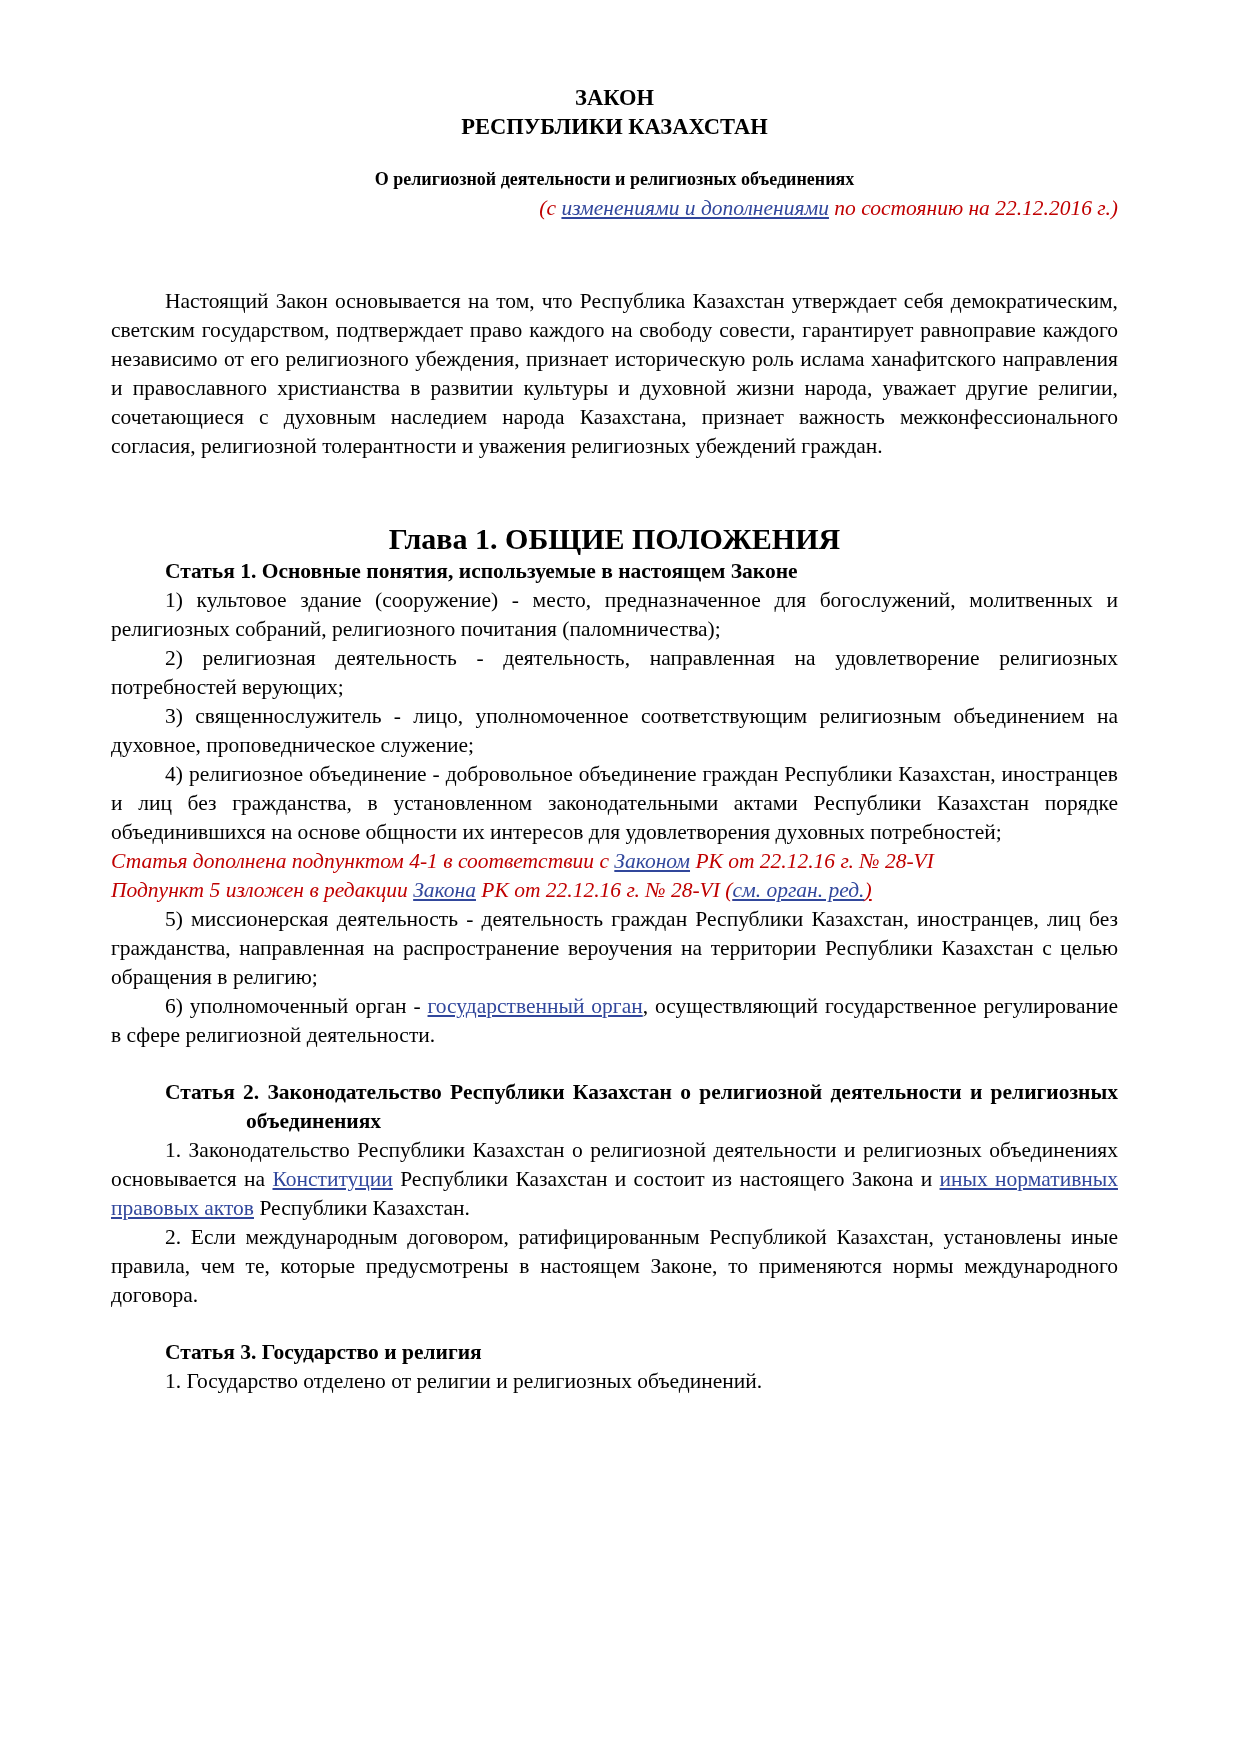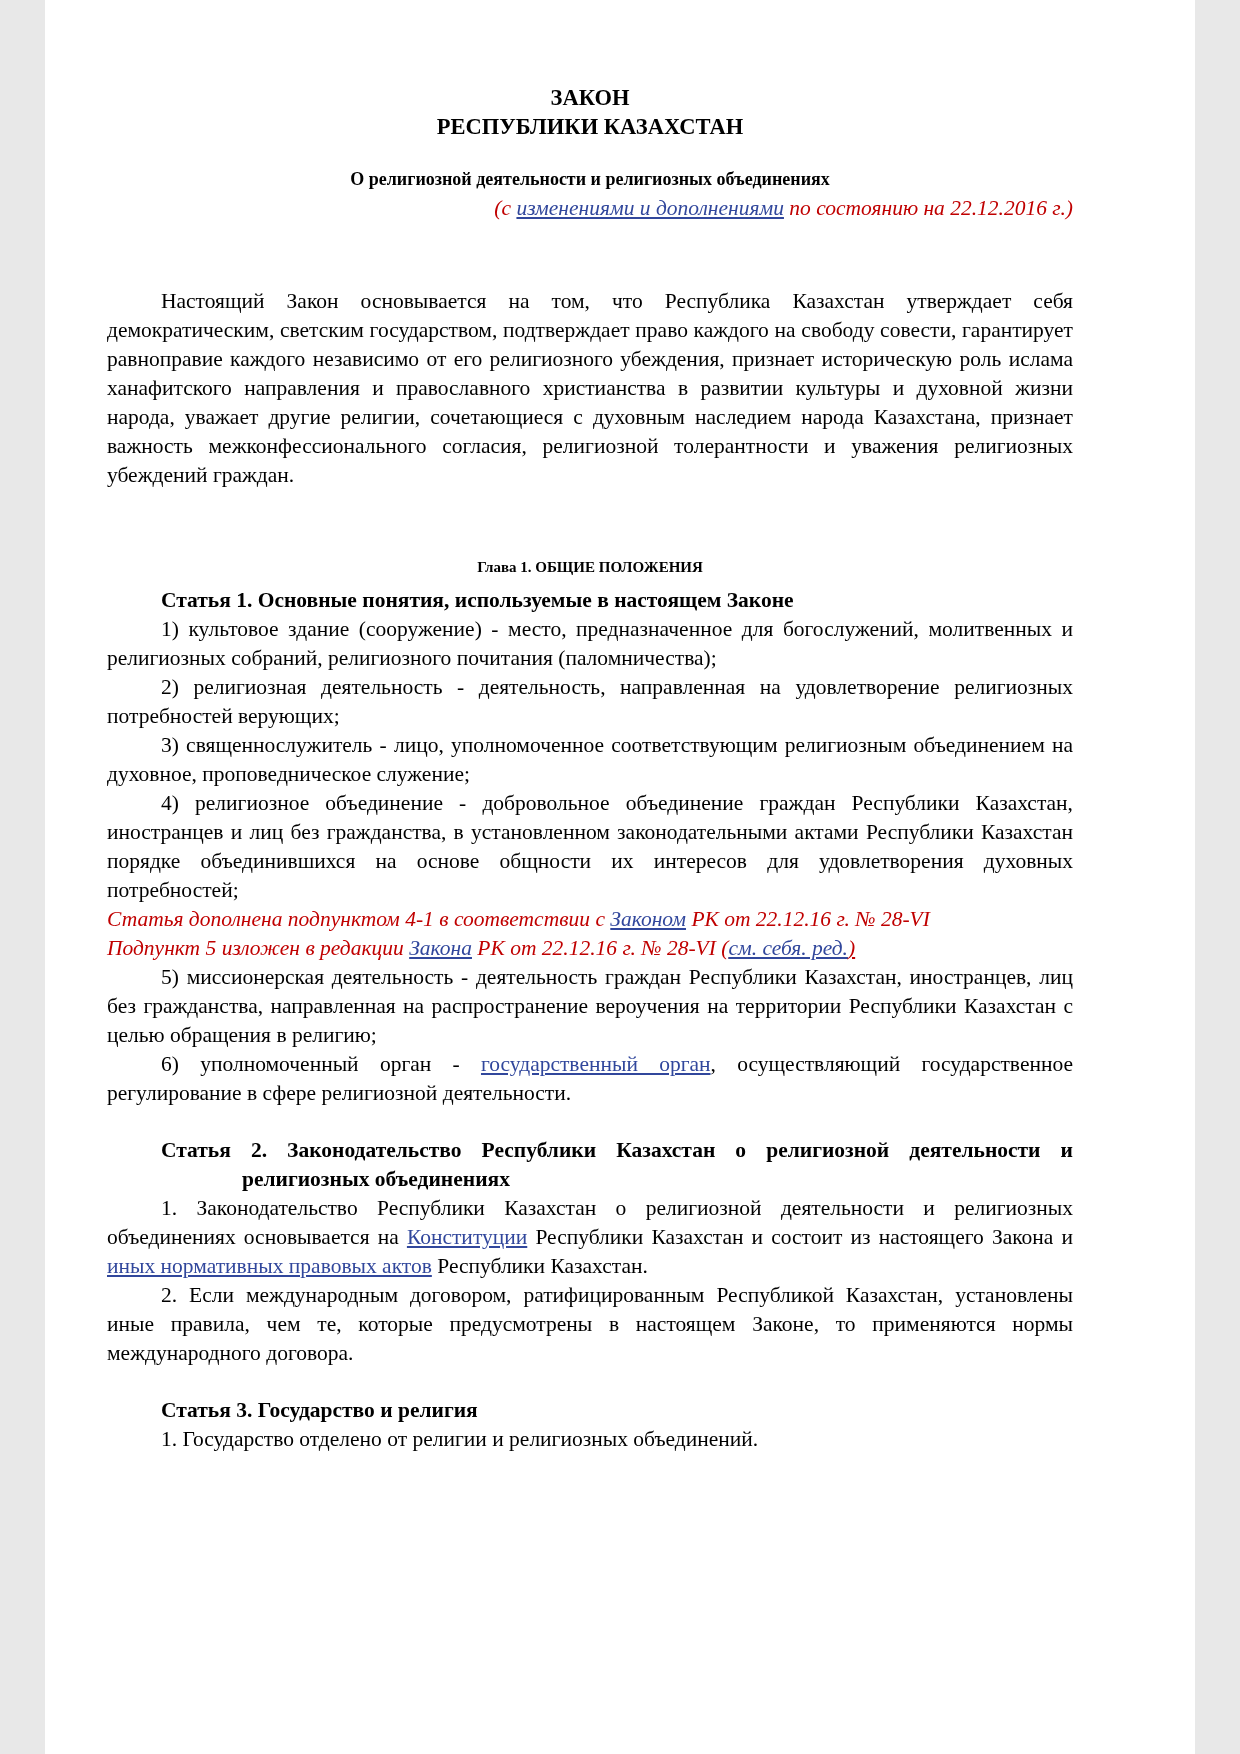--- a/index.html
+++ b/index.html
@@ -2,26 +2,26 @@
 <html lang="ru"><head>
 <meta charset="utf-8">
 <style>
   html, body {
     margin: 0;
     padding: 0;
     background: #e8e8e8;
   }
   .page {
     position: relative;
-    width: 1150px;
+    width: 1240px;
     height: 1754px;
     margin: 0 auto;
     background: #ffffff;
     box-sizing: border-box;
-    padding: 83px 122px 0 62px;
+    padding: 83px 122px 0 111px;
     font-family: "Liberation Serif", "DejaVu Serif", serif;
     font-size: 21.5px;
     line-height: 29px;
     color: #000000;
     overflow: hidden;
   }
   .doc-type { font-size: 22.5px; font-weight: bold; text-align: center; }
   .doc-title {
     font-size: 18px;
     font-weight: bold;
@@ -34,21 +34,21 @@
     color: #c00000;
   }
   .subtitle a { font-style: italic; }
   .preamble { margin-top: 64px; }
   .para {
     text-align: justify;
     text-indent: 54px;
   }
   .chapter-heading {
     font-weight: bold;
-    font-size: 15px;
+    font-size: 30px;
     text-align: center;
     margin-top: 63px;
   }
   .article-heading {
     font-weight: bold;
     text-align: justify;
     text-indent: 54px;
     margin-top: 28px;
   }
   .article-heading-hanging {
@@ -100,21 +100,21 @@
 
   <div class="para">2) религиозная деятельность - деятельность, направленная на удовлетворение религиозных потребностей верующих;</div>
 
   <div class="para">3) священнослужитель - лицо, уполномоченное соответствующим религиозным объединением на духовное, проповедническое служение;</div>
 
   <div class="para">4) религиозное объединение - добровольное объединение граждан Республики Казахстан, иностранцев и лиц без гражданства, в установленном законодательными актами Республики Казахстан порядке объединившихся на основе общности их интересов для удовлетворения духовных потребностей;</div>
 
   <div class="note"><span>Статья дополнена подпунктом 4-1 в соответствии с </span><a class="doc-link">Законом</a><span> РК от 22.12.16 г. № 28-VI</span></div>
 
 
-  <div class="note"><span>Подпункт 5 изложен в редакции </span><a class="doc-link">Закона</a><span> РК от 22.12.16 г. № 28-VI </span><span class="paren">(</span><a class="doc-link">см. себя. ред.</a><span class="paren">)</span></div>
+  <div class="note"><span>Подпункт 5 изложен в редакции </span><a class="doc-link">Закона</a><span> РК от 22.12.16 г. № 28-VI </span><span class="paren">(</span><a class="doc-link">см. орган. ред.</a><span class="paren">)</span></div>
 
   <div class="para">5) миссионерская деятельность - деятельность граждан Республики Казахстан, иностранцев, лиц без гражданства, направленная на распространение вероучения на территории Республики Казахстан с целью обращения в религию;</div>
 
   <div class="para"><span>6) уполномоченный орган - </span><a class="doc-link">государственный орган</a><span>, осуществляющий государственное регулирование в сфере религиозной деятельности.</span></div>
 
   <div class="article-heading-hanging">Статья 2. Законодательство Республики Казахстан о религиозной деятельности и религиозных объединениях</div>
 
   <div class="para"><span>1. Законодательство Республики Казахстан о религиозной деятельности и религиозных объединениях основывается на </span><a class="doc-link">Конституции</a><span> Республики Казахстан и состоит из настоящего Закона и </span><a class="doc-link">иных нормативных правовых актов</a><span> Республики Казахстан.</span></div>
 
   <div class="para">2. Если международным договором, ратифицированным Республикой Казахстан, установлены иные правила, чем те, которые предусмотрены в настоящем Законе, то применяются нормы международного договора.</div>

